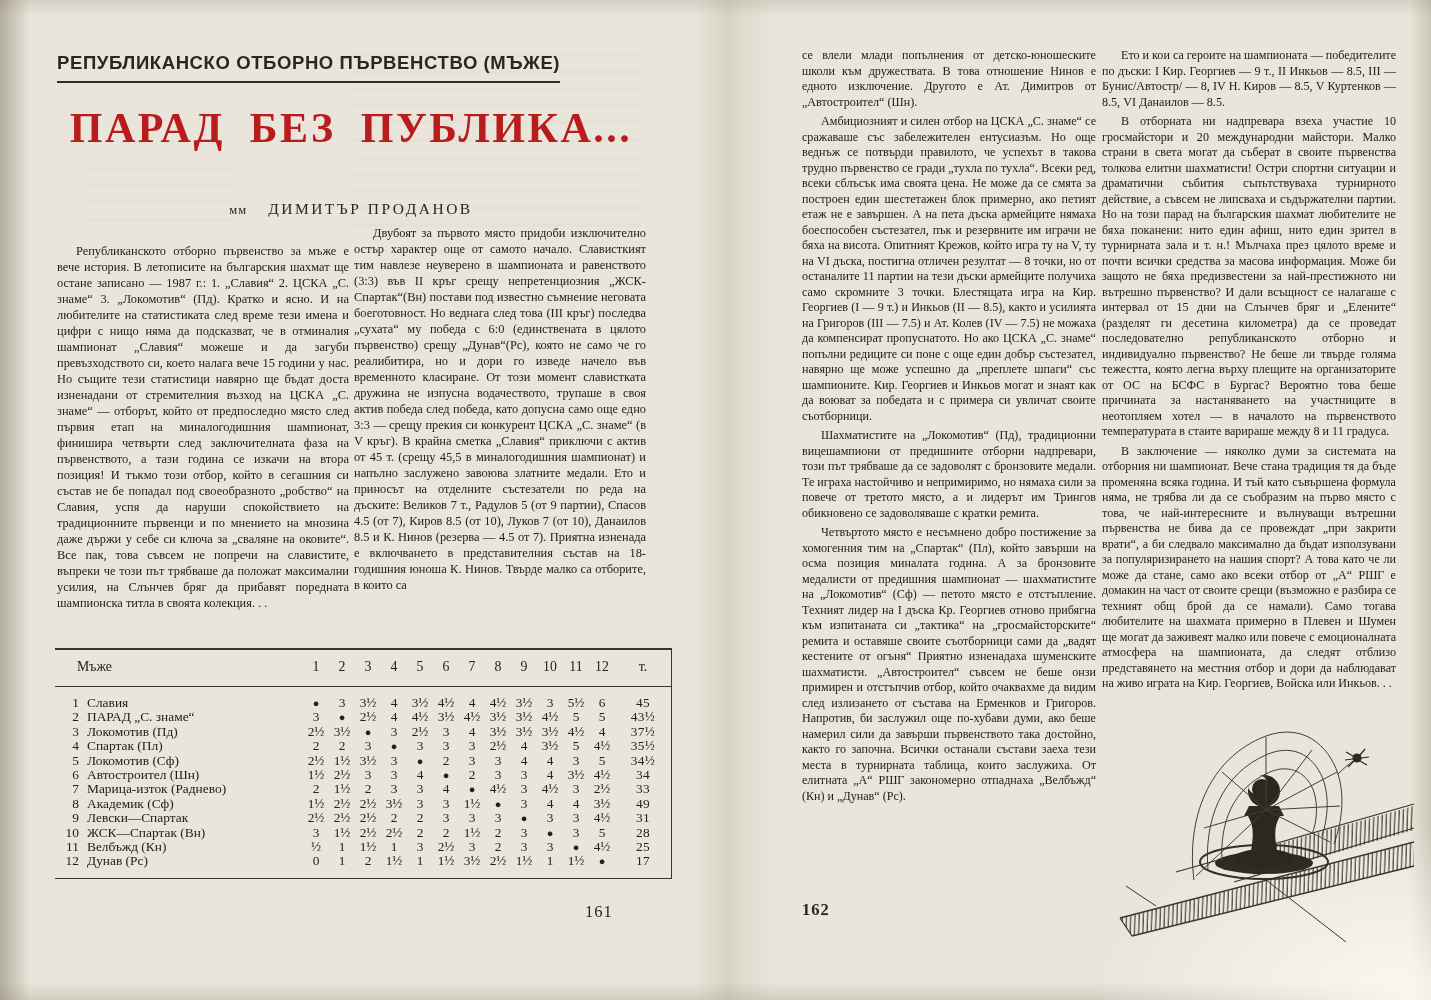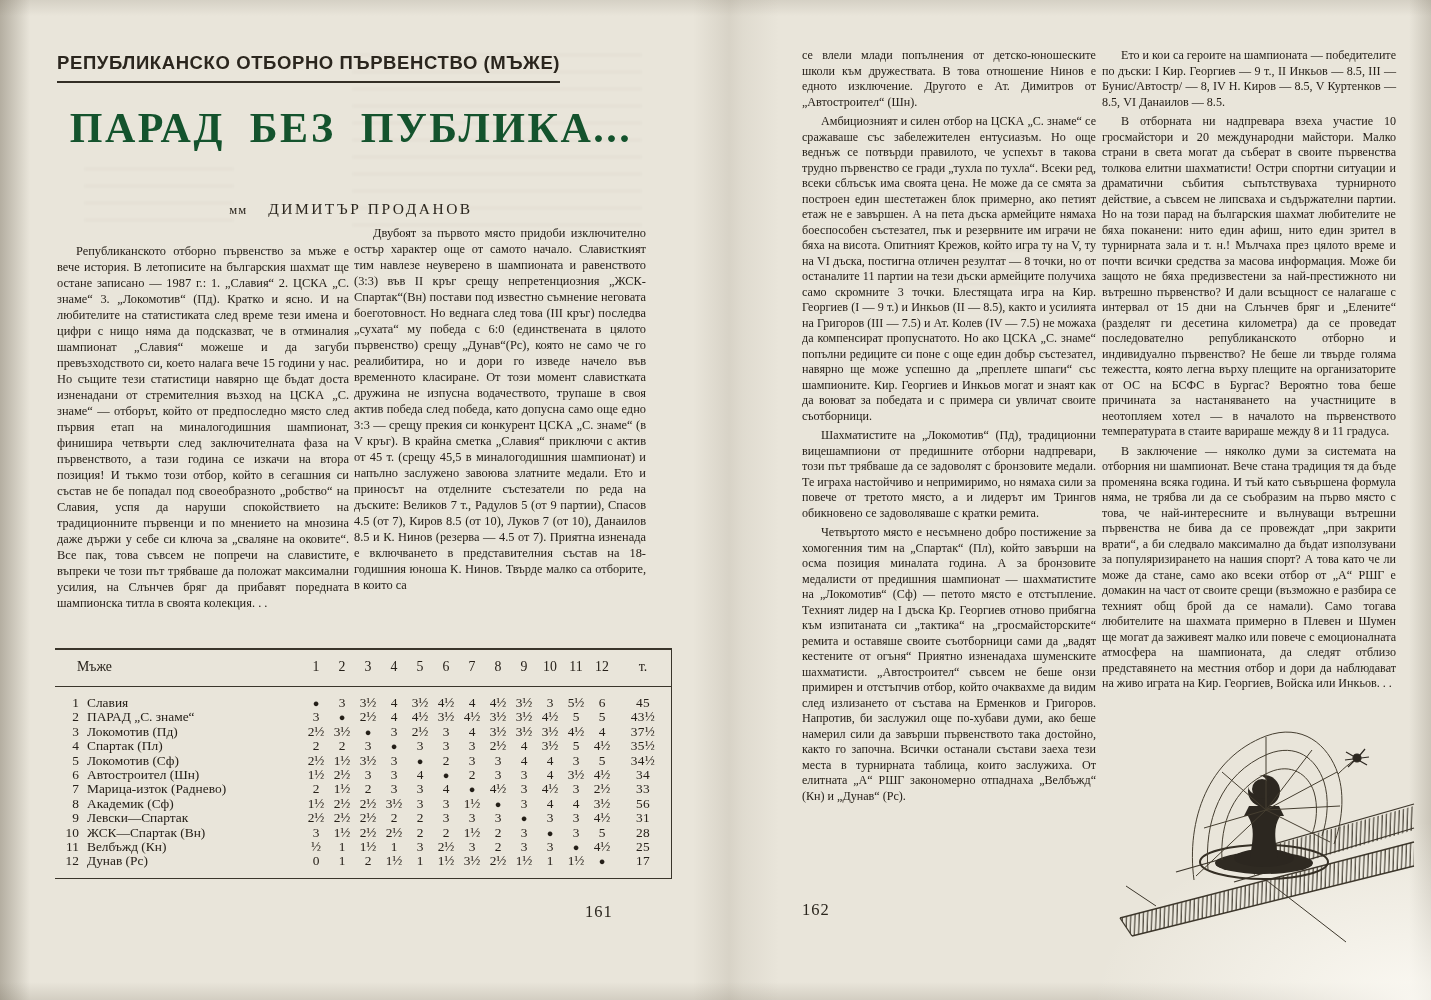--- a/index.html
+++ b/index.html
@@ -29,21 +29,21 @@
   
   #kicker{
     position:absolute;left:57px;top:52px;
     font-family:"Liberation Sans","DejaVu Sans",sans-serif;
     font-weight:700;font-size:18.5px;letter-spacing:.6px;color:#2b261e;
     padding-bottom:7px;border-bottom:2.3px solid #332e25;white-space:nowrap;
   }
   #title{
     position:absolute;left:57px;top:104px;width:588px;text-align:center;
     font-weight:700;font-size:42px;letter-spacing:2.5px;word-spacing:12px;
-    color:#14532d;
+    color:#b91c1c;
   }
   #byline{
     position:absolute;left:57px;top:200px;width:588px;text-align:center;
     color:#2b261e;white-space:nowrap;
   }
   #byline .prefix{font-size:12.5px;letter-spacing:1px;margin-right:21px;}
   #byline .name{font-size:15.5px;letter-spacing:2.5px;}
 
   .col{position:absolute;text-align:justify;}
   .lcol{width:292px;font-size:12.4px;line-height:16px;}
@@ -71,21 +71,21 @@
   #results td{padding:0;height:14.4px;line-height:14.4px;text-align:center;white-space:nowrap;}
   #results tbody tr:first-child td{padding-top:9px;}
   #results tbody tr:last-child td{padding-bottom:9px;font-family:Liberation Serif, serif;}
   #results td.team-cell{text-align:left;}
   #results td.team-cell .pos{display:inline-block;width:24px;text-align:right;margin-right:8px;}
   #results td.dot{font-size:11px;color:#241f18;}
   #results td.tot{letter-spacing:.3px;}
 
   .pageno{position:absolute;font-size:16.5px;letter-spacing:1px;color:#2b261e;}
   #pageno-161{left:585px;top:902px;}
-  #pageno-162{left:802px;top:900px;}
+  #pageno-162{left:802px;top:900px;font-weight:bold;}
 
   #illus{position:absolute;left:1116px;top:710px;width:302px;height:234px;}
 </style>
 </head>
 <body>
 
 <div class="shade" id="edge-left"></div>
 <div class="shade" id="edge-right"></div>
 <div class="shade" id="edge-top"></div>
 <div class="shade" id="edge-bottom"></div>
@@ -248,21 +248,21 @@
           <td class="c">2½</td>
           <td class="c">3½</td>
           <td class="c">3</td>
           <td class="c">3</td>
           <td class="c">1½</td>
           <td class="c dot">●</td>
           <td class="c">3</td>
           <td class="c">4</td>
           <td class="c">4</td>
           <td class="c">3½</td>
-          <td class="tot">56</td>
+          <td class="tot">49</td>
         </tr>
         <tr>
           <td class="team-cell"><span class="pos">9</span><span class="tname">Левски—Спартак</span></td>
           <td class="c">2½</td>
           <td class="c">2½</td>
           <td class="c">2½</td>
           <td class="c">2</td>
           <td class="c">2</td>
           <td class="c">3</td>
           <td class="c">3</td>

